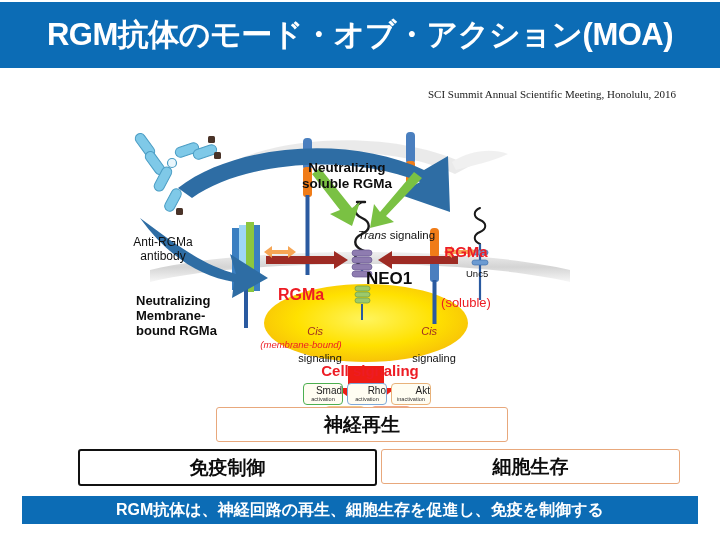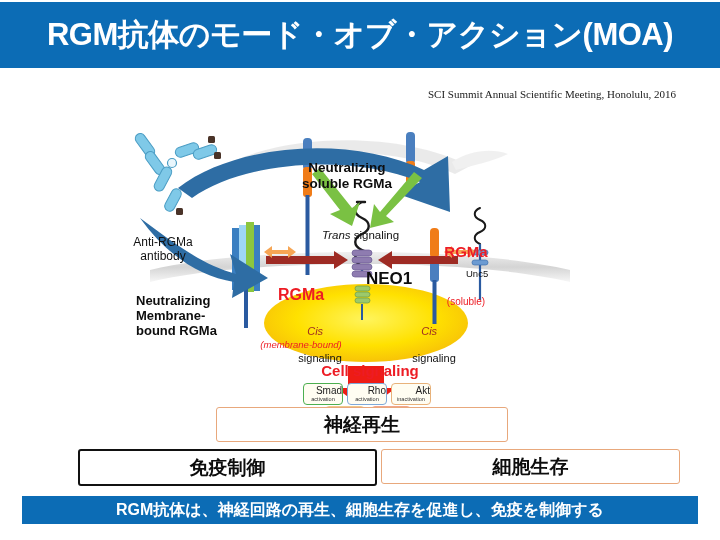--- a/index.html
+++ b/index.html
@@ -51,25 +51,25 @@
   }
   .lbl-rgma-mem{
     left:248px;top:179px;width:106px;text-align:center;
   }
   .lbl-rgma-mem .big{font-size:16px;font-weight:bold;color:#ED1C24;display:block;}
   .lbl-rgma-mem .small{font-size:9.5px;color:#ED1C24;display:block;margin-top:-1px;font-style:italic;}
   .lbl-rgma-sol{
     left:420px;top:136px;width:92px;text-align:center;
   }
   .lbl-rgma-sol .big{font-size:15px;font-weight:bold;color:#ED1C24;display:block;}
-  .lbl-rgma-sol .small{font-size:10px;color:#ED1C24;display:block;margin-top:-1px;}
+  .lbl-rgma-sol .small{font-size:13px;color:#ED1C24;display:block;margin-top:-1px;}
   .lbl-trans{
     left:322px;top:159px;font-size:11.5px;color:#111;
   }
-  .lbl-trans i{font-style:italic;}
+  .lbl-trans i{font-style:italic;margin-left:36px;}
   .lbl-neo1{
     left:366px;top:199px;font-size:17px;font-weight:bold;color:#0d0d0d;
   }
   .lbl-unc5{
     left:466px;top:199px;font-size:9.5px;color:#111;
   }
   .lbl-cis-l{
     left:280px;top:241px;width:52px;text-align:center;
     font-size:11px;color:#111;line-height:1.25;
   }

